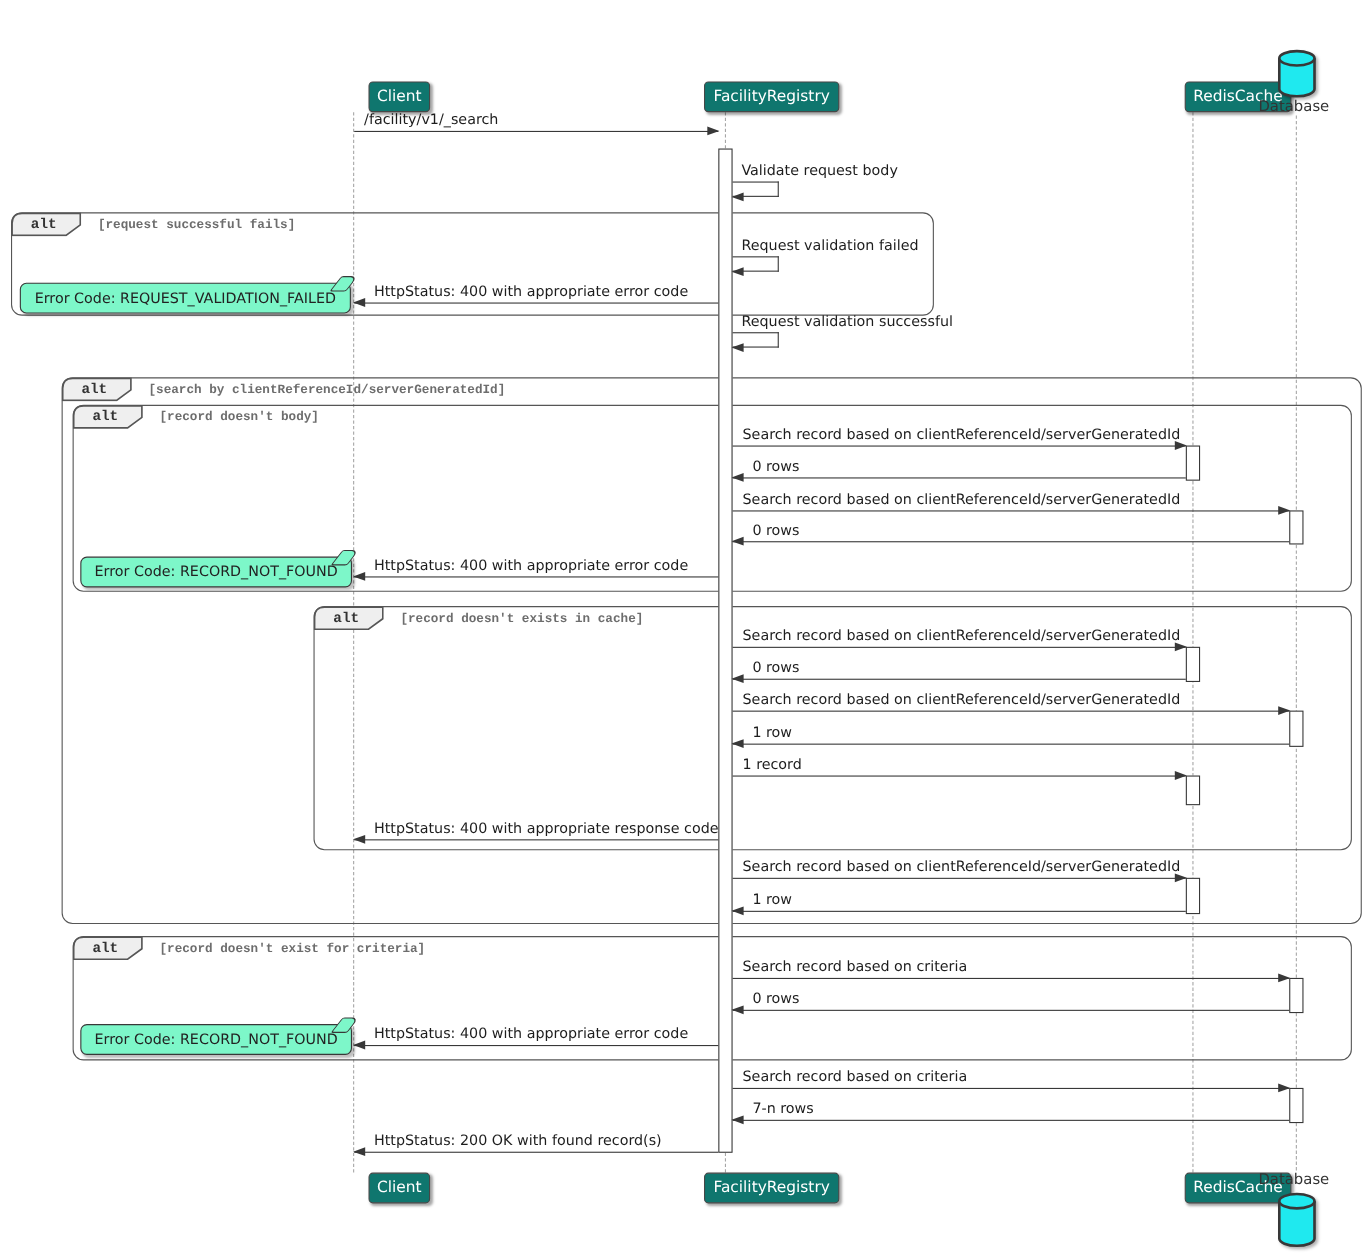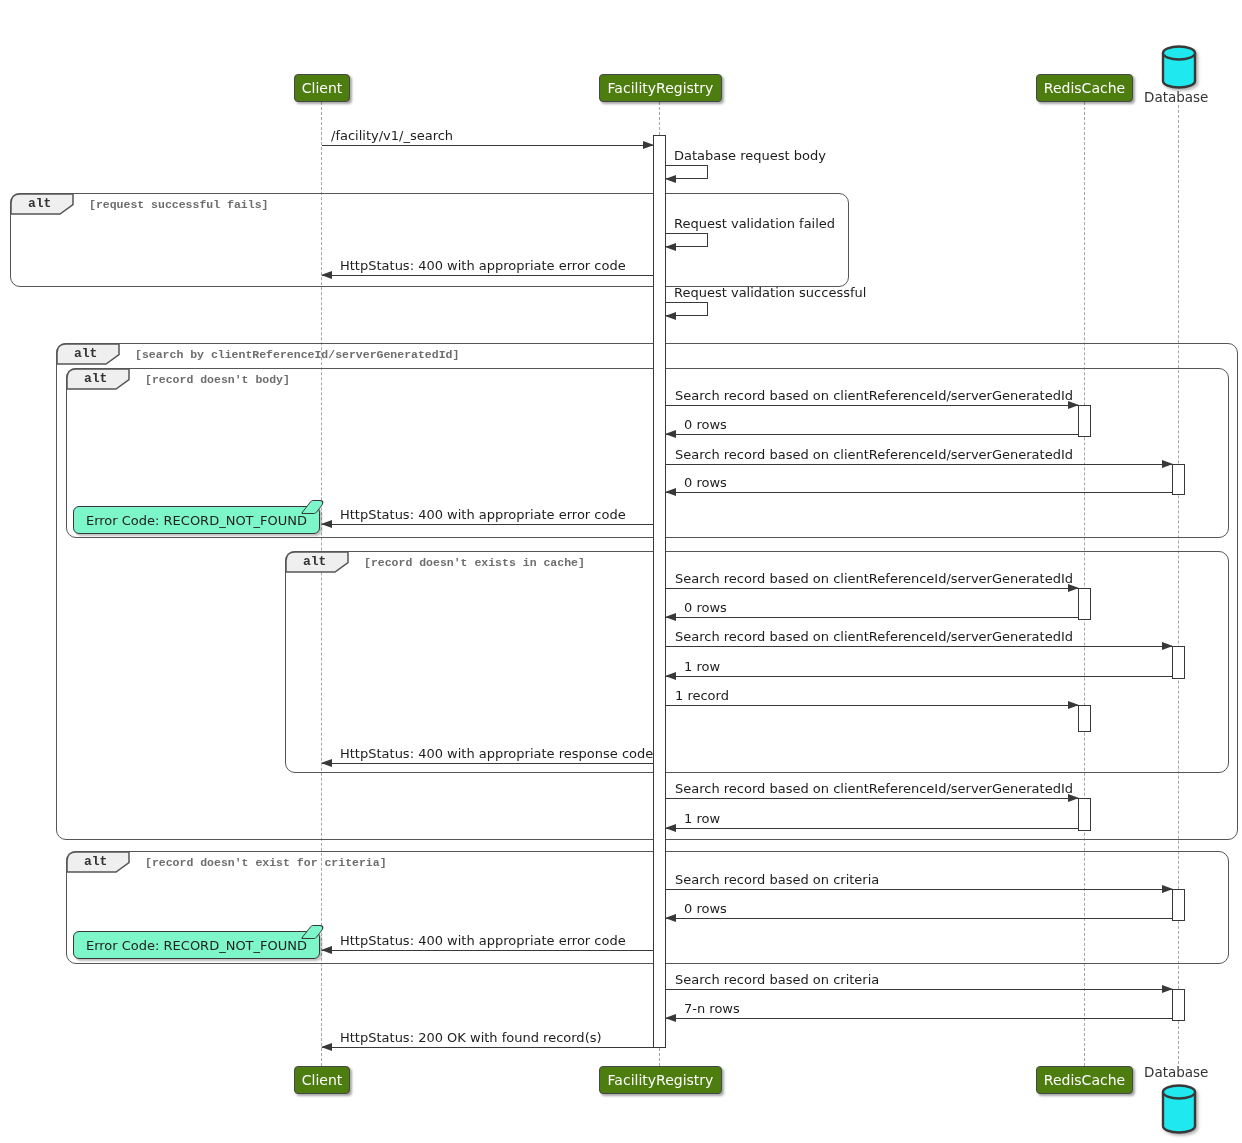--- a/index.html
+++ b/index.html
@@ -40,23 +40,23 @@
   .selfmsg .lbl{position:absolute;left:8px;bottom:15px;white-space:nowrap;font-size:13px;color:#1d1d1d;}
 
   
   .note{position:absolute;background:#7DF7C9;border:1.4px solid #383838;border-radius:6px;
     box-shadow:2px 2px 2px rgba(0,0,0,.25);display:flex;align-items:center;justify-content:center;
     font-size:13px;color:#222;z-index:6;white-space:nowrap;}
   .note-fold{position:absolute;top:-7px;right:-2px;width:13px;height:12px;background:#7DF7C9;
     border:1.4px solid #383838;transform:skewX(-38deg);border-radius:2px 6px 2px 2px;}
 
   
-  .pt{position:absolute;height:28px;background:#4d7c0f;border:1.5px solid #474747;border-radius:4px;
+  .pt{position:absolute;height:28px;background:#0f766e;border:1.5px solid #474747;border-radius:4px;
     box-shadow:2px 2px 2.5px rgba(0,0,0,.35);display:flex;align-items:center;justify-content:center;
-    color:#fff;font-size:14px;z-index:8;box-sizing:border-box;}
+    color:#fff;font-size:14px;z-index:8;box-sizing:border-box;margin-left:41px;}
   .db-label{position:absolute;font-size:13.5px;color:#333;z-index:8;width:70px;}
   .db-cyl{position:absolute;z-index:8;filter:drop-shadow(2px 2px 1.5px rgba(0,0,0,.3));}
 </style>
 </head>
 <body>
 
 <div class="diagram">
 
 
   <div class="lifeline" style="left:321px;top:102px;height:964px"></div>
@@ -107,26 +107,26 @@
   <div class="bar" style="left:653px;top:135px;height:913px"></div>
   <div class="bar" style="left:1078px;top:405px;height:32px"></div>
   <div class="bar" style="left:1172px;top:464px;height:31px"></div>
   <div class="bar" style="left:1078px;top:588px;height:32px"></div>
   <div class="bar" style="left:1172px;top:646px;height:33px"></div>
   <div class="bar" style="left:1078px;top:705px;height:27px"></div>
   <div class="bar" style="left:1078px;top:798px;height:33px"></div>
   <div class="bar" style="left:1172px;top:889px;height:32px"></div>
   <div class="bar" style="left:1172px;top:989px;height:32px"></div>
 
-  <div class="msg right" style="left:322px;top:145px;width:331px">
+  <div class="msg right" style="left:322px;top:119px;width:331px">
     <span class="lbl">/facility/v1/_search</span>
   </div>
 
   <div class="selfmsg" style="left:666px;top:165px">
-    <span class="lbl">Database request body</span>
+    <span class="lbl">Validate request body</span>
   </div>
 
   <div class="selfmsg" style="left:666px;top:233px">
     <span class="lbl">Request validation failed</span>
   </div>
 
   <div class="msg left" style="left:322px;top:275px;width:331px">
     <span class="lbl">HttpStatus: 400 with appropriate error code</span>
   </div>
 
@@ -189,20 +189,24 @@
   <div class="msg right" style="left:666px;top:989px;width:506px">
     <span class="lbl">Search record based on criteria</span>
   </div>
   <div class="msg left" style="left:666px;top:1018px;width:506px">
     <span class="lbl">7-n rows</span>
   </div>
   <div class="msg left" style="left:322px;top:1047px;width:331px">
     <span class="lbl">HttpStatus: 200 OK with found record(s)</span>
   </div>
 
+  <div class="note" style="left:18px;top:257px;width:299px;height:26px">
+    <span class="note-fold"></span>
+    <span>Error Code: REQUEST_VALIDATION_FAILED</span>
+  </div>
   <div class="note" style="left:73px;top:506px;width:245px;height:26px">
     <span class="note-fold"></span>
     <span>Error Code: RECORD_NOT_FOUND</span>
   </div>
   <div class="note" style="left:73px;top:931px;width:245px;height:26px">
     <span class="note-fold"></span>
     <span>Error Code: RECORD_NOT_FOUND</span>
   </div>
 
   <div class="pt" style="left:294px;top:74px;width:56px">

